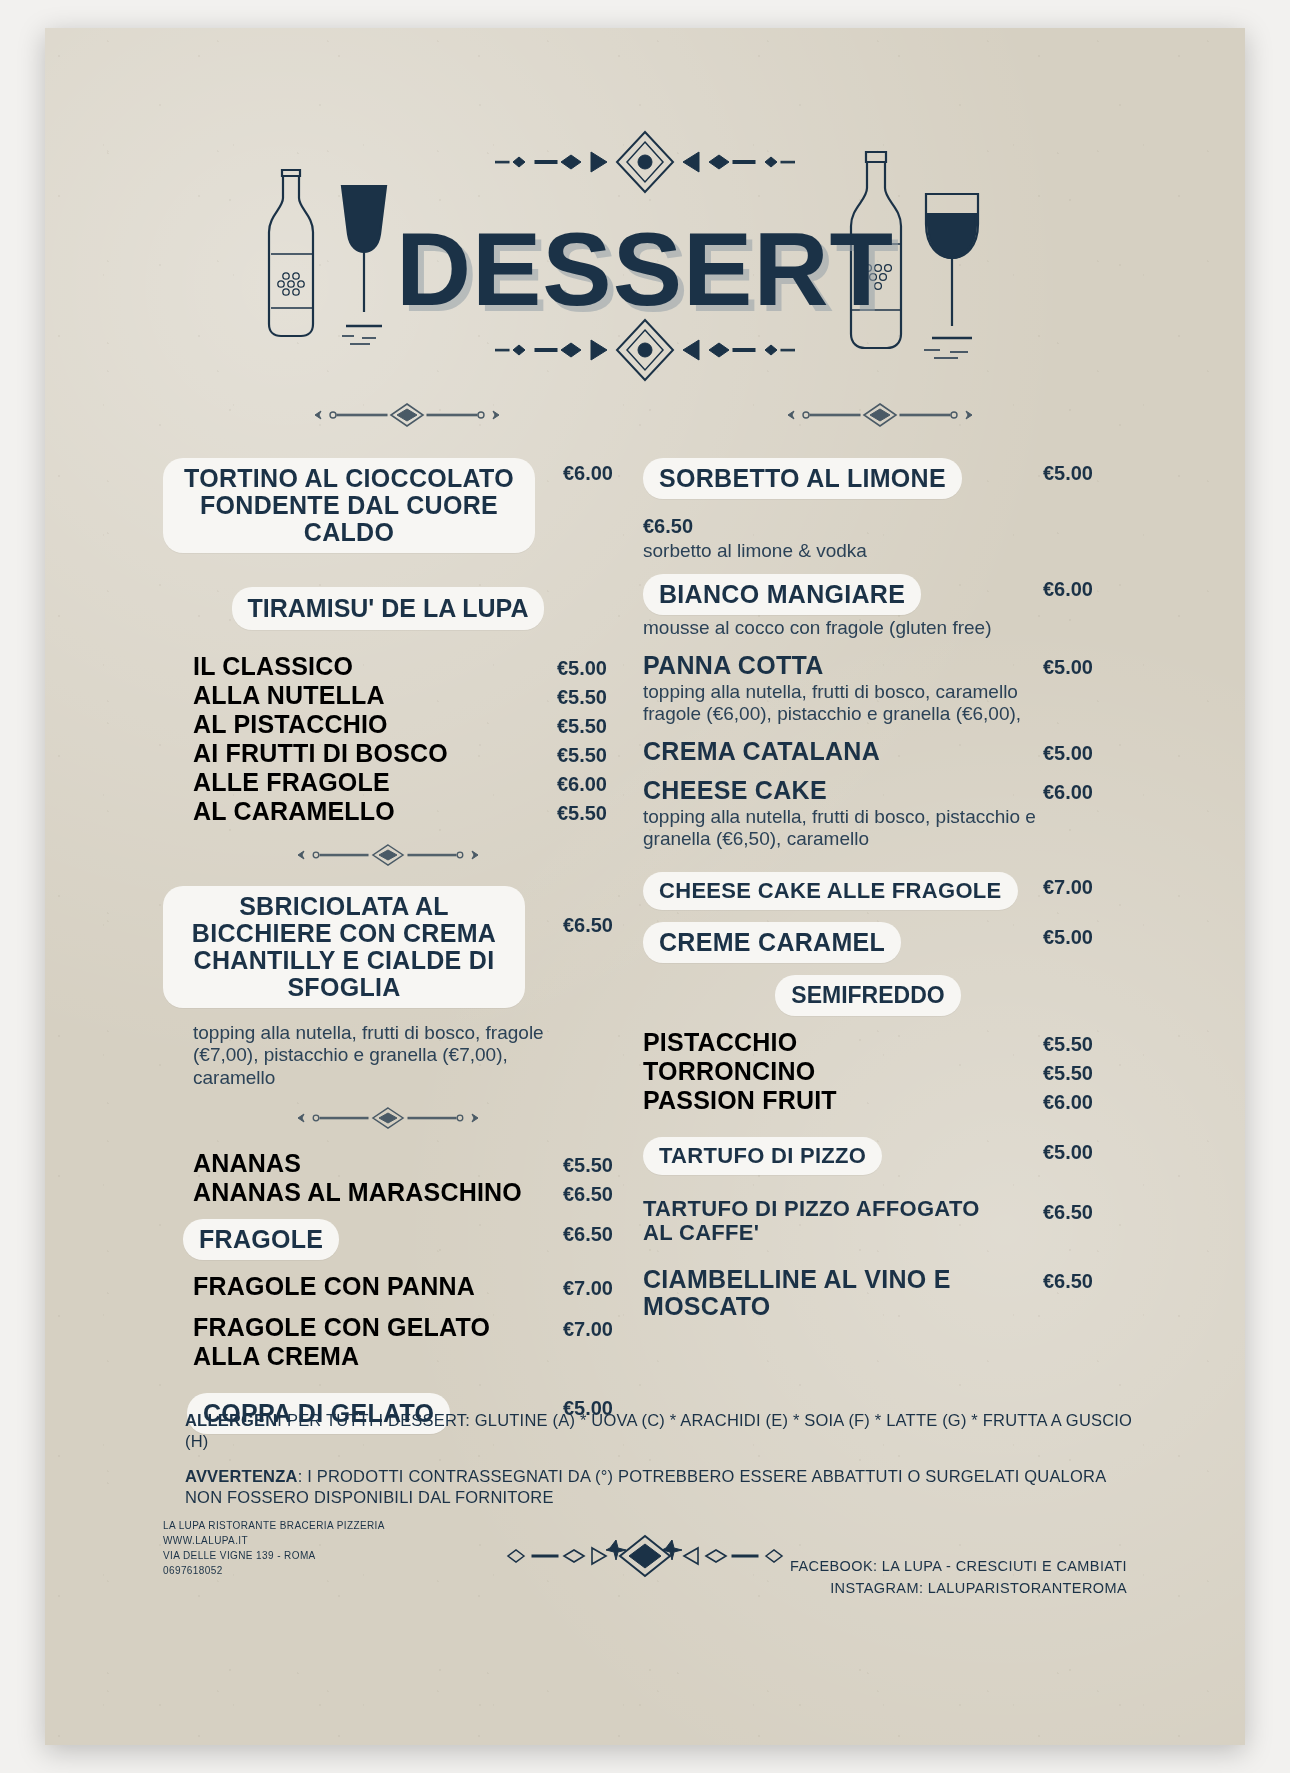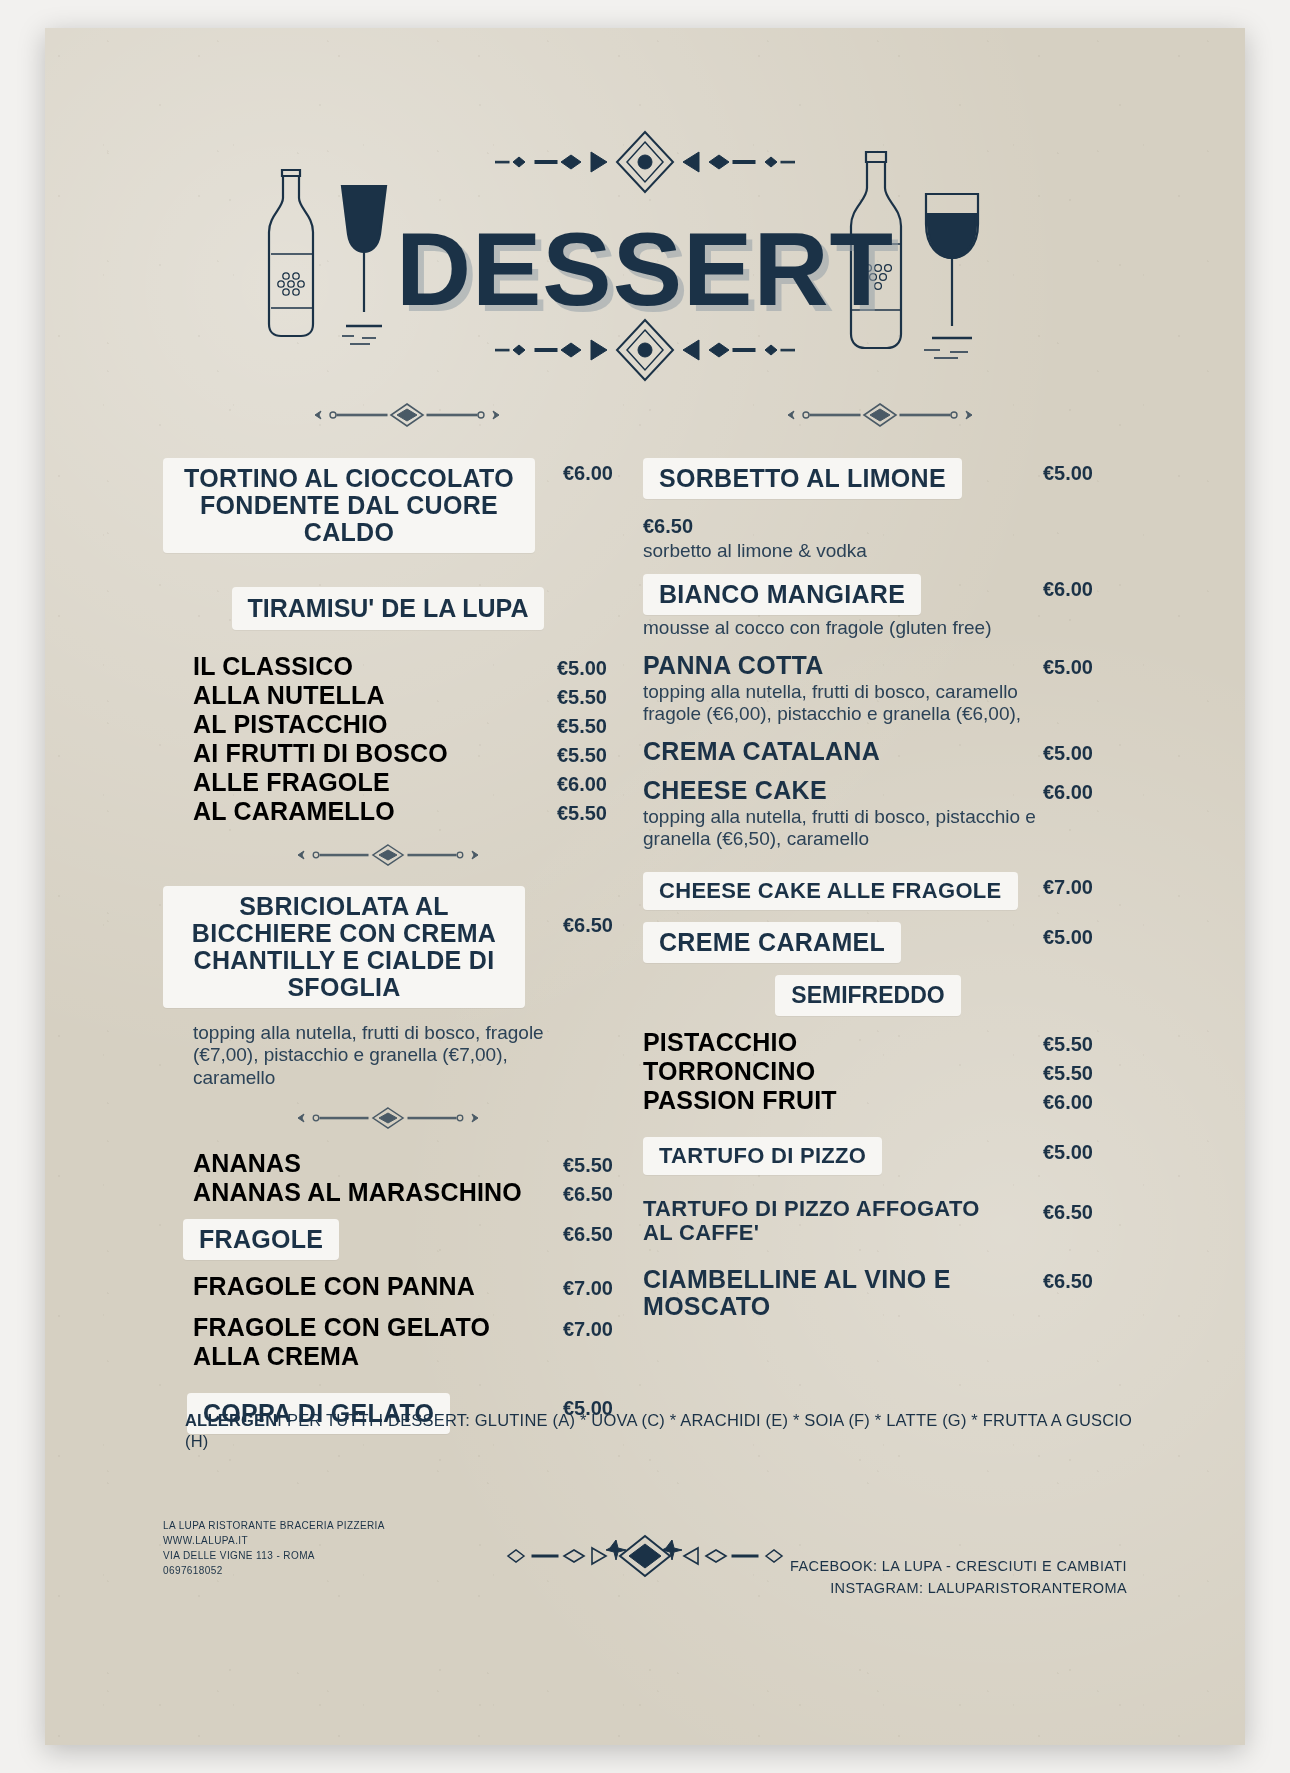--- a/index.html
+++ b/index.html
@@ -93,21 +93,21 @@
   }
   .desc {
     font-size: 19px;
     line-height: 1.18;
     color: #2b4257;
     margin-top: 2px;
     max-width: 400px;
   }
   .chip {
     background: #f7f6f3;
-    border-radius: 4px;
+    border-radius: 20px;
     padding: 7px 16px;
     display: inline-block;
     box-shadow: 0 1px 0 rgba(0,0,0,0.04);
   }
   .chip-center { text-align: center; }
   .sub {
     font-weight: 800;
     font-size: 25px;
     color: #1b3247;
   }
@@ -493,20 +493,23 @@
     <div class="row">
       <div class="name" style="max-width:350px;">CIAMBELLINE AL VINO E MOSCATO</div>
       <div class="price">€6.50</div>
     </div>
   </div>
 
   <div class="notes">
     <p>
       <span class="lbl">ALLERGEN</span><span>I PER TUTTI I DESSERT: GLUTINE (A) * UOVA (C) * ARACHIDI (E) * SOIA (F) * LATTE (G) * FRUTTA A GUSCIO (H)</span>
     </p>
+    <p>
+      <span class="lbl">AVVERTENZA</span><span>: I PRODOTTI CONTRASSEGNATI DA (°) POTREBBERO ESSERE ABBATTUTI O SURGELATI QUALORA NON FOSSERO DISPONIBILI DAL FORNITORE</span>
+    </p>
   </div>
 
   <div class="orn-footer">
     <svg width="330" height="60" viewBox="0 0 330 60">
       <g stroke="#1b3247" fill="#1b3247">
         <path d="M165 10 L190 30 L165 50 L140 30 Z" fill="none" stroke-width="2"></path>
         <path d="M165 18 L181 30 L165 42 L149 30 Z"></path>
         <path d="M126 30 L112 22 L112 38 Z" fill="none" stroke-width="1.6"></path>
         <path d="M204 30 L218 22 L218 38 Z" fill="none" stroke-width="1.6"></path>
         <path d="M104 30 L94 24 L84 30 L94 36 Z" fill="none" stroke-width="1.6"></path>
@@ -517,21 +520,21 @@
         <rect x="252" y="29" width="26" height="2"></rect>
         <path d="M44 30 L36 24 L28 30 L36 36 Z" fill="none" stroke-width="1.5"></path>
         <path d="M286 30 L294 24 L302 30 L294 36 Z" fill="none" stroke-width="1.5"></path>
       </g>
     </svg>
   </div>
 
   <div class="footer-left">
     <div>LA LUPA RISTORANTE BRACERIA PIZZERIA</div>
     <div>WWW.LALUPA.IT</div>
-    <div>VIA DELLE VIGNE 113 - ROMA</div>
+    <div>VIA DELLE VIGNE 139 - ROMA</div>
     <div>0697618052</div>
   </div>
 
   <div class="footer-right">
     <div>FACEBOOK: LA LUPA - CRESCIUTI E CAMBIATI</div>
     <div>INSTAGRAM: LALUPARISTORANTEROMA</div>
   </div>
 </div>
 
 </body></html>

